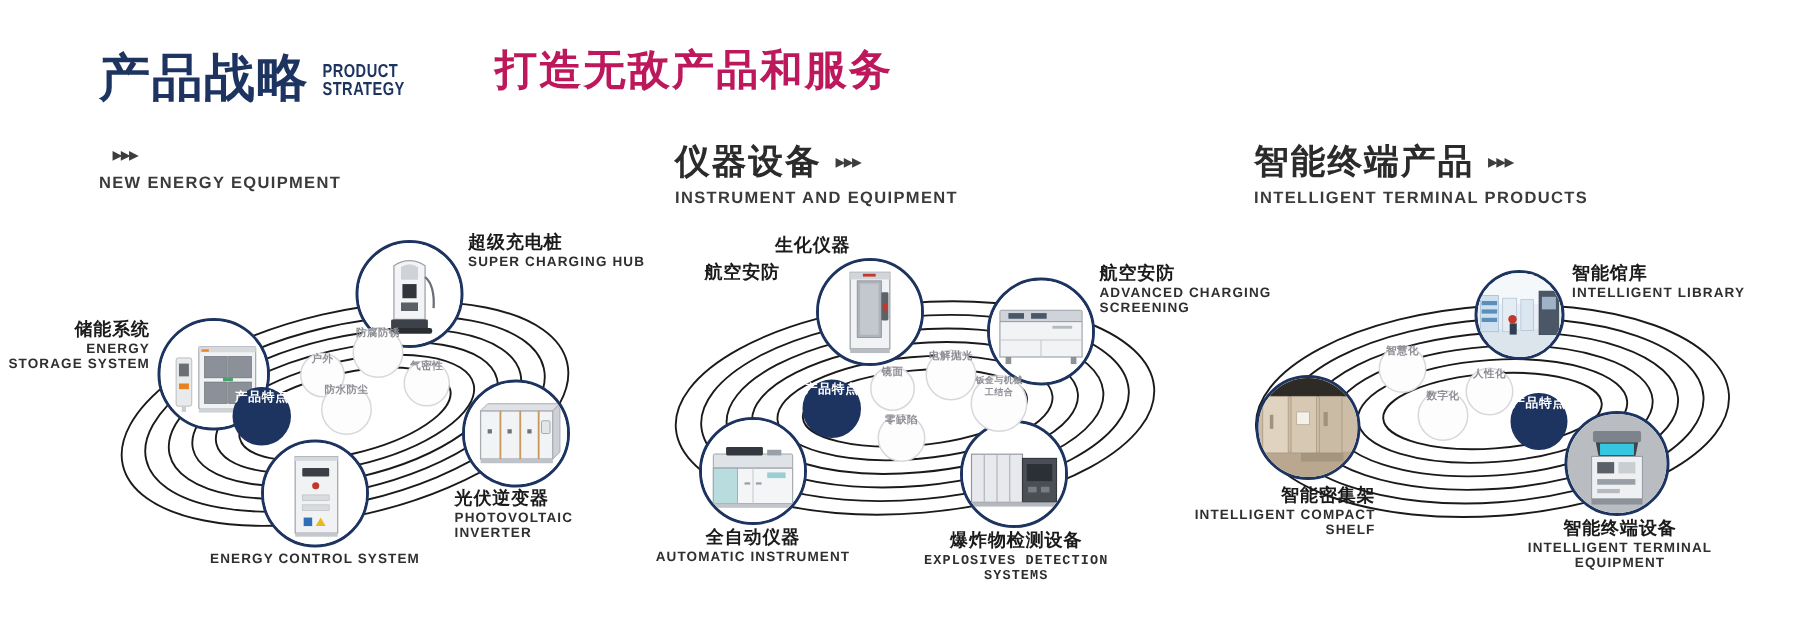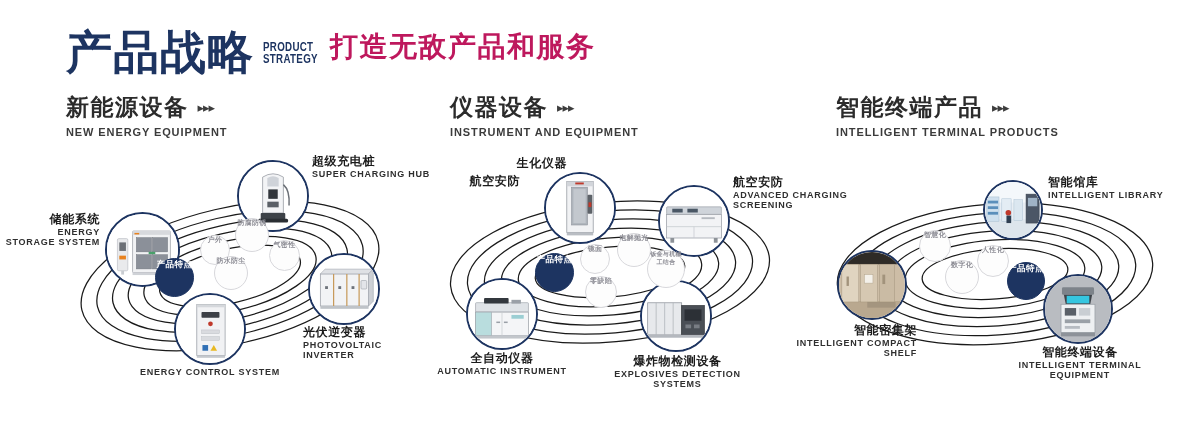--- a/index.html
+++ b/index.html
@@ -9,21 +9,21 @@
     font-family:"Liberation Sans","DejaVu Sans",sans-serif;
     overflow:hidden;
     position:relative;
     color:#231f20;
   }
   .page{position:absolute;left:0;top:0;width:1200px;height:422px;}
 
   
   .header{position:absolute;left:66px;top:24px;height:56px;display:flex;align-items:center;}
   .hdr-cn{
-    font-size:46px;font-weight:700;letter-spacing:1px;
+    font-size:34px;font-weight:700;letter-spacing:1px;
     color:#1d3461;line-height:1;
     font-family:"Liberation Sans","DejaVu Sans",sans-serif;
   }
   .hdr-en{
     margin-left:9px;
     color:#1d3461;
     font-size:12.5px;font-weight:700;line-height:11.5px;
     letter-spacing:0.4px;
     transform:scaleX(0.78);transform-origin:left center;
     padding-top:3px;
@@ -89,21 +89,20 @@
     <div class="hdr-cn">产品战略</div>
     <div class="hdr-en">
       <div>PRODUCT</div>
       <div>STRATEGY</div>
     </div>
   </div>
   <div class="hdr-slogan">打造无敌产品和服务</div>
 
   <div class="sect" style="left:66px;top:96px;">
     <div class="sect-cn">
-      <span>新能源设备</span>
       <span class="chev">▸▸▸</span>
     </div>
     <div class="sect-en">NEW ENERGY EQUIPMENT</div>
   </div>
 
   <div class="sect" style="left:450px;top:96px;">
     <div class="sect-cn">
       <span>仪器设备</span>
       <span class="chev">▸▸▸</span>
     </div>
@@ -305,21 +304,21 @@
         <line x1="15" y1="22" x2="15" y2="56" stroke="#aeb3b9" stroke-width="0.8"></line>
         <line x1="24" y1="22" x2="24" y2="56" stroke="#aeb3b9" stroke-width="0.8"></line>
         <line x1="33" y1="22" x2="33" y2="56" stroke="#aeb3b9" stroke-width="0.8"></line>
         <rect x="42" y="25" width="24" height="31" fill="#4a4f56" stroke="#34383d" stroke-width="0.8"></rect>
         <rect x="45" y="29" width="18" height="12" fill="#2c3036"></rect>
         <rect x="46" y="45" width="6" height="4" fill="#787d84"></rect>
         <rect x="55" y="45" width="6" height="4" fill="#787d84"></rect>
         <rect x="6" y="56" width="60" height="3" fill="#b4b8be"></rect>
       </svg>
     </div>
-    <div class="plabel c" style="left:180px;top:205px;width:145px;">
+    <div class="plabel c" style="left:180px;top:205px;width:145px;font-family:Liberation Mono, monospace;">
       <div class="cn">爆炸物检测设备</div>
       <div class="en">EXPLOSIVES DETECTION SYSTEMS</div>
     </div>
 
     <div class="bub main" style="left:110px;top:103px;width:39px;height:39px;">
       <span>产品特点</span>
     </div>
     <div class="bub" style="left:155px;top:94px;width:30px;height:30px;">
       <span>镜面</span>
     </div>

